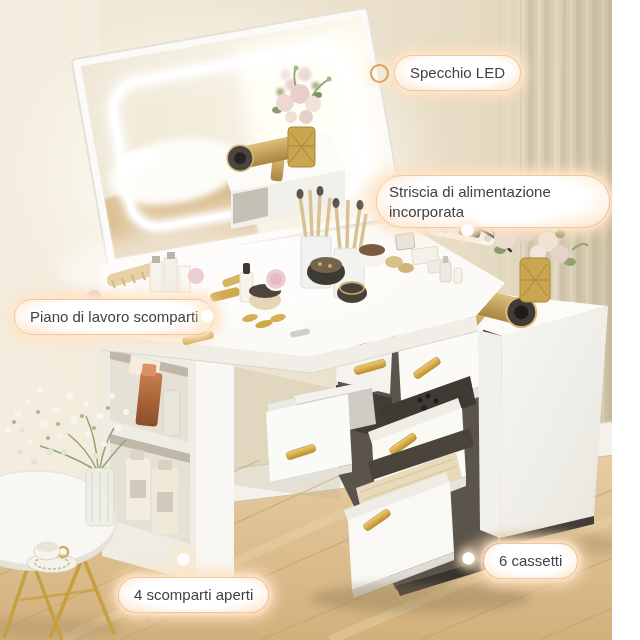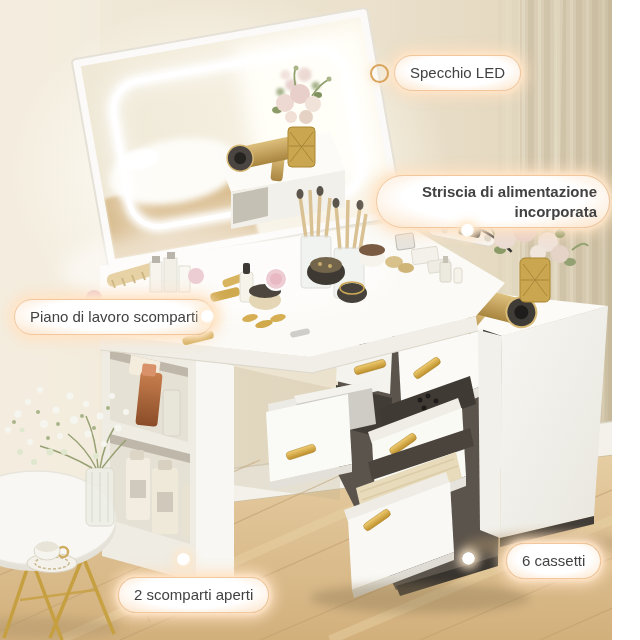--- a/index.html
+++ b/index.html
@@ -4,21 +4,21 @@
 <style>
   html,body{margin:0;padding:0;background:#fff;}
   .stage{position:relative;width:612px;height:640px;overflow:hidden;
          font-family:"Liberation Sans",sans-serif;background:#404040;}
   .stage svg{position:absolute;left:0;top:0;}
   .pill{position:absolute;font-size:15px;line-height:1.3;color:#424242;
         background:radial-gradient(ellipse at 50% 42%,#ffffff 55%,#fdeedd 82%,#fbe1c6 100%);
         border:1px solid #f2c79d;border-radius:999px;padding:7px 15px;
         box-shadow:0 0 14px 6px rgba(255,226,194,.92),0 0 4px 2px rgba(255,238,218,.9);
         white-space:nowrap;z-index:5;}
-  .pill.two-line{white-space:normal;text-align:right;width:208px;padding:6px 12px;font-weight:bold;}
+  .pill.two-line{white-space:normal;text-align:left;width:208px;padding:6px 12px;}
   .anchor-dot{position:absolute;width:13px;height:13px;border-radius:50%;z-index:6;
         background:radial-gradient(circle at 40% 35%,#ffffff 55%,#fbe4c6 100%);
         box-shadow:0 0 10px 4px rgba(255,232,200,.95);}
   .anchor-ring{position:absolute;width:15px;height:15px;border-radius:50%;z-index:6;
         border:2.5px solid #d9a45c;background:rgba(255,250,240,.25);
         box-shadow:0 0 6px 2px rgba(255,236,210,.85);}
 </style>
 </head>
 <body>
 
@@ -454,18 +454,18 @@
 <span class="anchor-ring" style="left:370px;top:64px"></span>
 <div class="pill" style="left:394px;top:55px">Specchio LED</div>
 
 <div class="pill two-line" style="left:376px;top:175px">Striscia di alimentazione incorporata</div>
 <span class="anchor-dot" style="left:461px;top:224px"></span>
 
 <div class="pill" style="left:14px;top:299px">Piano di lavoro scomparti</div>
 <span class="anchor-dot" style="left:201px;top:310px"></span>
 
 <span class="anchor-dot" style="left:462px;top:552px"></span>
-<div class="pill" style="left:506px;top:543px">6 cassetti</div>
+<div class="pill" style="left:483px;top:543px">6 cassetti</div>
 
 <span class="anchor-dot" style="left:177px;top:553px"></span>
-<div class="pill" style="left:118px;top:577px">2 scomparti aperti</div>
+<div class="pill" style="left:118px;top:577px">4 scomparti aperti</div>
 
 </div>
 
 </body></html>

